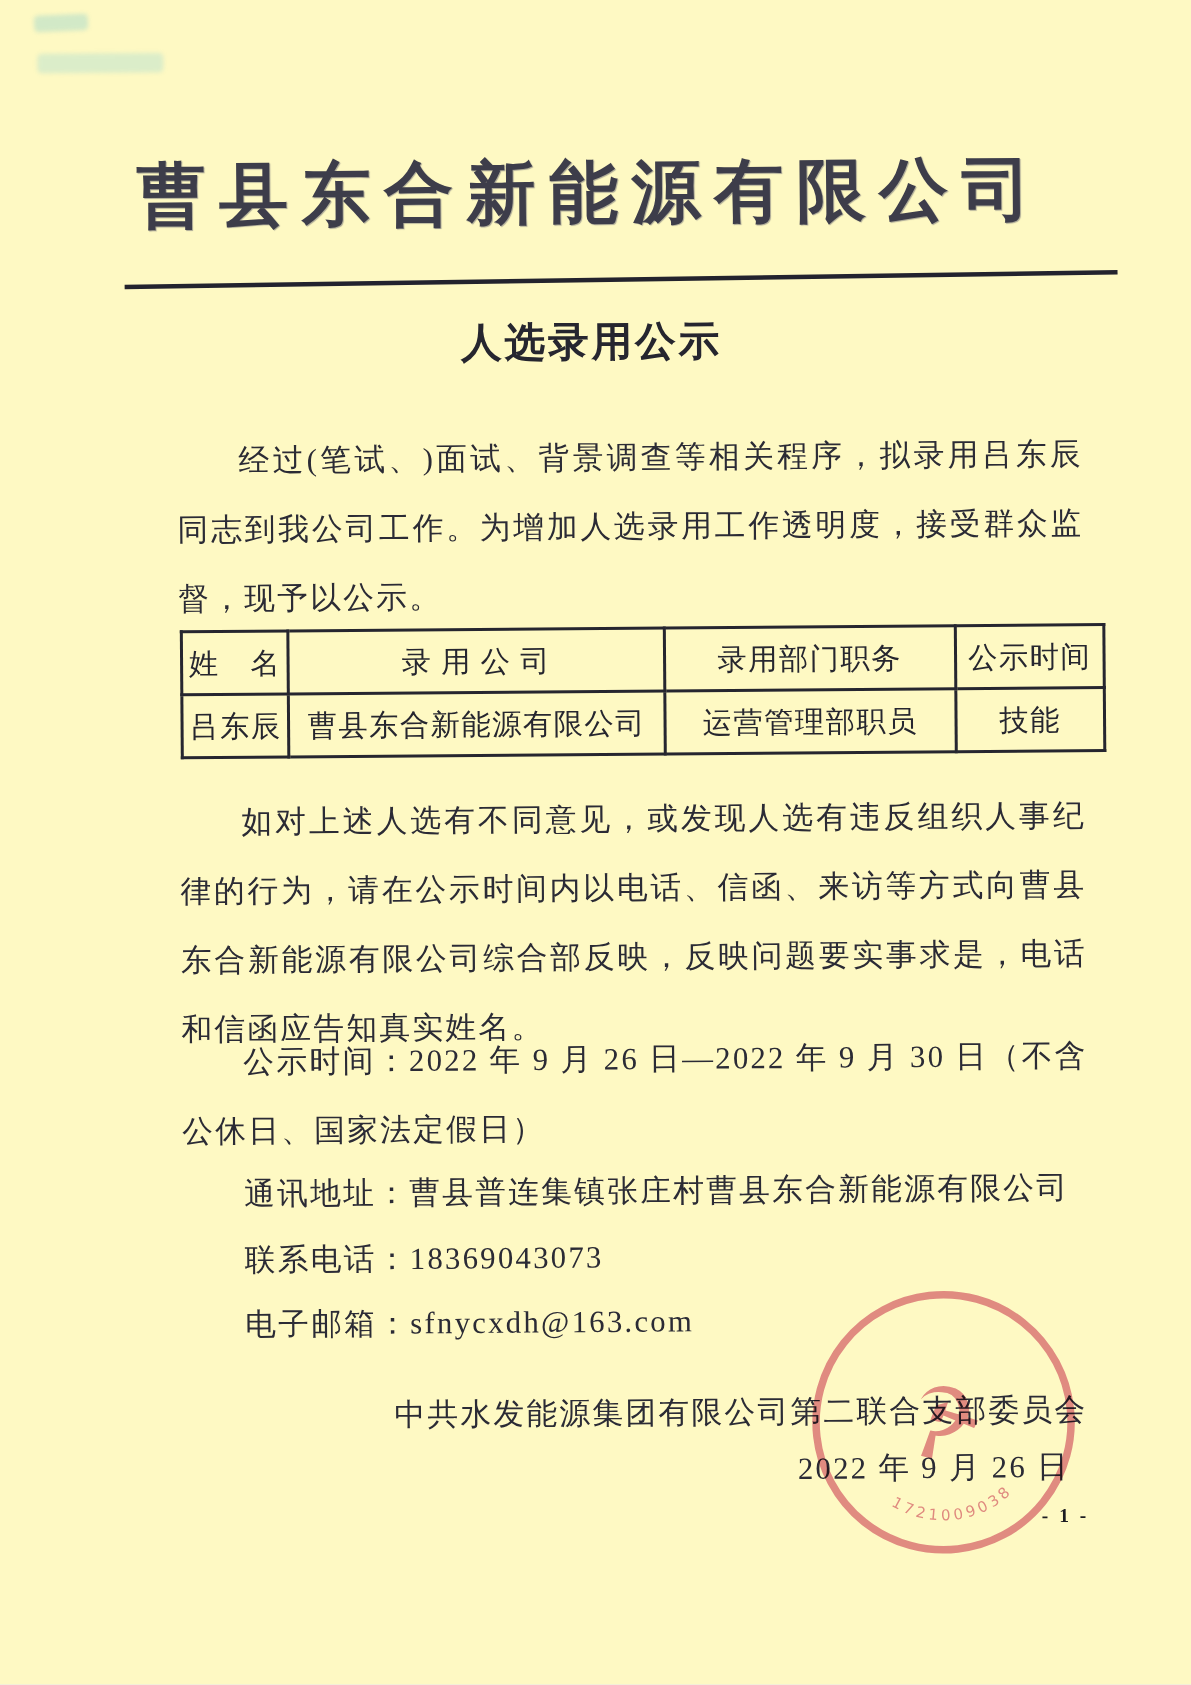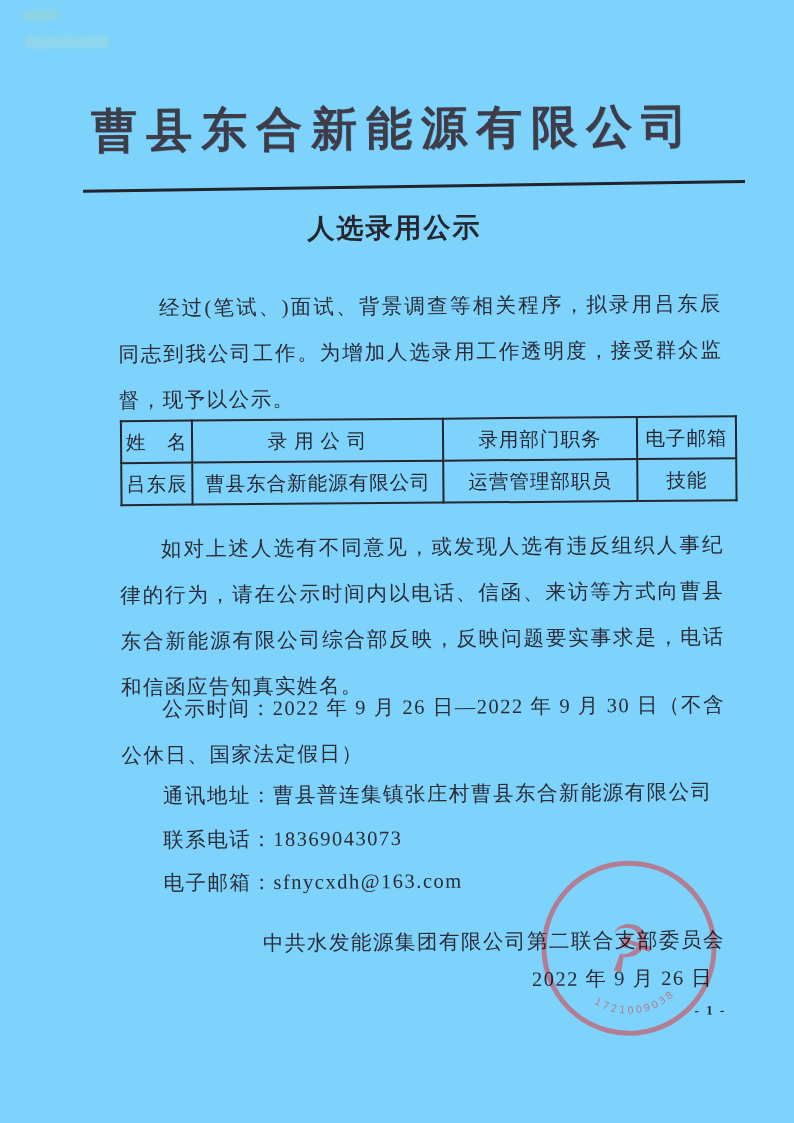--- a/index.html
+++ b/index.html
@@ -2,21 +2,21 @@
 <html><head>
 <meta charset="utf-8">
 <style>
   * { margin: 0; padding: 0; box-sizing: border-box; }
   html, body { background: #e9e9e9; }
   .sheet {
     position: relative;
     width: 794px;
     height: 1123px;
     margin: 0 auto;
-    background: #7dd3fc;
+    background: #fef9c3;
     overflow: hidden;
     font-family: "Liberation Serif", "DejaVu Serif", serif;
     color: #2e2e38;
   }
   .tilt {
     position: absolute;
     inset: 0;
     transform: rotate(-0.45deg);
     transform-origin: 50% 50%;
   }
@@ -143,21 +143,21 @@
         <col style="width:11.6%">
           <col style="width:40.7%">
           <col style="width:31.6%">
           <col style="width:16.1%">
       </colgroup>
       <tbody>
         <tr>
           <td>姓　名</td>
           <td>录 用 公 司</td>
           <td>录用部门职务</td>
-          <td>电子邮箱</td>
+          <td>公示时间</td>
         </tr>
         <tr>
           <td>吕东辰</td>
           <td>曹县东合新能源有限公司</td>
           <td>运营管理部职员</td>
           <td>技能</td>
         </tr>
       </tbody>
     </table>
 

